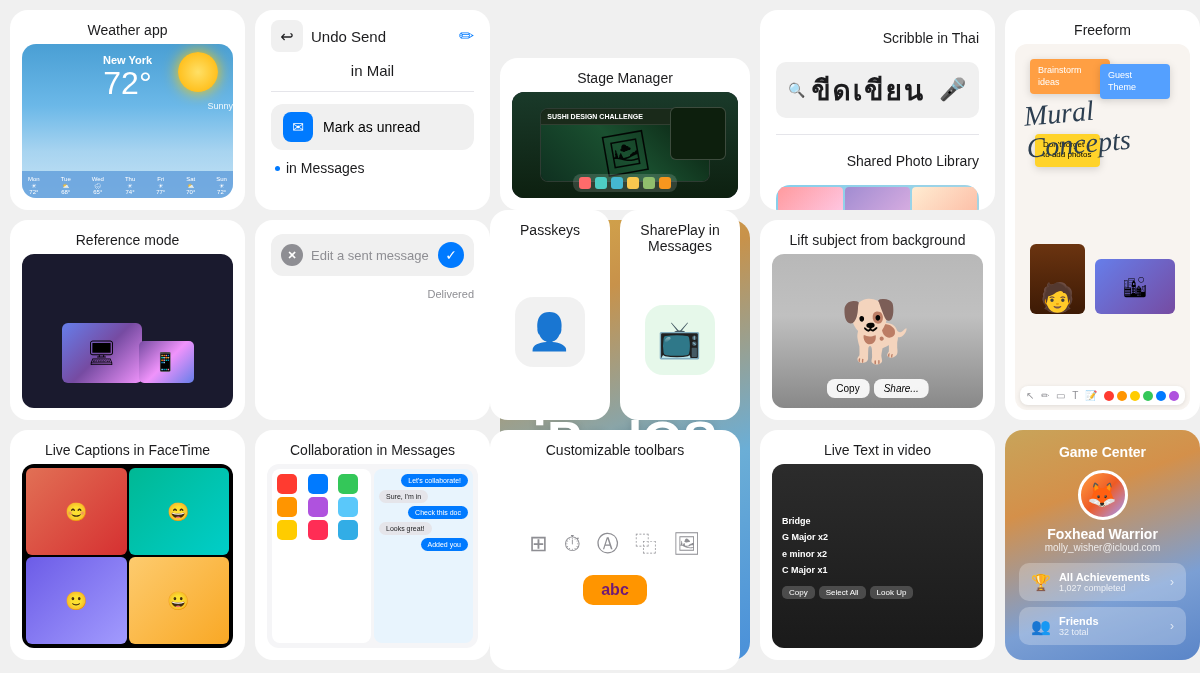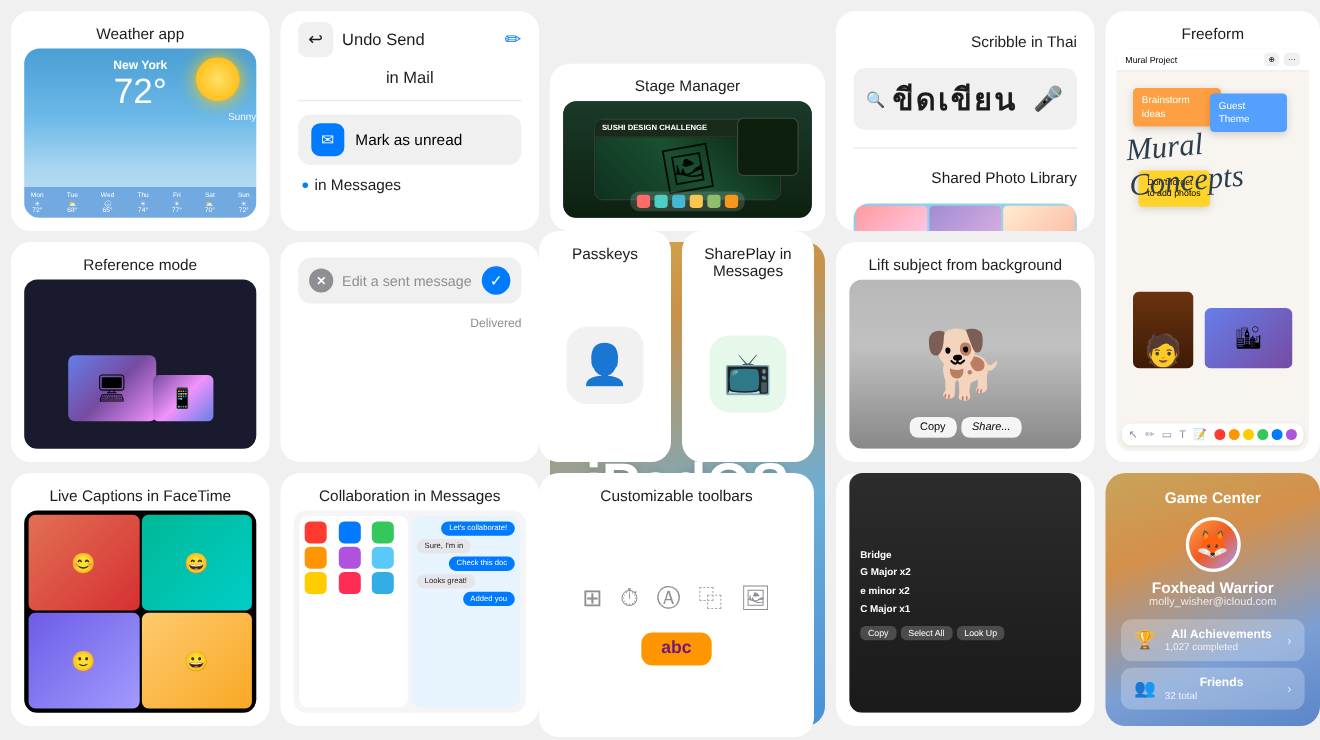--- a/index.html
+++ b/index.html
@@ -363,21 +363,21 @@
       background: rgba(255,255,255,0.25);
       border-radius: 10px;
       padding: 8px 12px;
       display: flex;
       align-items: center;
       margin-bottom: 6px;
       gap: 8px;
     }
     .game-item-icon { font-size: 16px; }
     .game-item-info { flex: 1; }
-    .game-item-title { font-size: 11px; font-weight: 600; color: white; text-align: center; }
+    .game-item-title { font-size: 11px; font-weight: 600; color: white; }
     .game-item-sub { font-size: 9px; color: rgba(255,255,255,0.8); }
     .game-item-chevron { color: rgba(255,255,255,0.7); font-size: 12px; }
 
     
     .main-grid {
       display: grid;
       grid-template-columns: 235px 235px 250px 235px 195px;
       grid-template-rows: 200px 200px 230px;
       gap: 10px;
       padding: 10px;
@@ -499,27 +499,20 @@
         </div>
 
       </div>
     </div>
   </div>
 
   <div class="card" style="grid-column:5; grid-row:1/3;">
     <div class="card-label">Freeform</div>
     <div class="freeform-preview">
 
-      <div class="freeform-header">
-        <span style="font-size:8px;">Mural Project</span>
-        <div class="freeform-header-btns">
-          <div class="freeform-header-btn">⊕</div>
-          <div class="freeform-header-btn">⋯</div>
-        </div>
-      </div>
 
       <div class="freeform-canvas">
 
         <div class="freeform-sticky orange">
           <span>Brainstorm ideas</span>
         </div>
 
         <div class="freeform-sticky blue">
           <span>Guest Theme</span>
         </div>
@@ -639,20 +632,21 @@
         <div style="background:#007aff;border-radius:8px;padding:3px 7px;font-size:7px;color:white;align-self:flex-end;max-width:80%;">Let's collaborate!</div>
         <div style="background:#e5e5ea;border-radius:8px;padding:3px 7px;font-size:7px;color:#1c1c1e;align-self:flex-start;max-width:80%;">Sure, I'm in</div>
         <div style="background:#007aff;border-radius:8px;padding:3px 7px;font-size:7px;color:white;align-self:flex-end;max-width:80%;">Check this doc</div>
         <div style="background:#e5e5ea;border-radius:8px;padding:3px 7px;font-size:7px;color:#1c1c1e;align-self:flex-start;max-width:80%;">Looks great!</div>
         <div style="background:#007aff;border-radius:8px;padding:3px 7px;font-size:7px;color:white;align-self:flex-end;max-width:80%;">Added you</div>
       </div>
     </div>
   </div>
 
   <div class="card" style="grid-column:4; grid-row:3;">
+    <div class="card-label">Live Text in video</div>
     <div style="flex:1; margin:0 12px 12px; border-radius:12px; overflow:hidden; background:#1a1a1a;">
       <div style="width:100%;height:100%;background:linear-gradient(180deg,#2c2c2c,#1a1a1a);padding:10px;display:flex;flex-direction:column;justify-content:center;">
         <div style="color:white;font-size:9px;font-weight:600;line-height:1.8;">
           <div>Bridge</div>
           <div>G Major x2</div>
           <div>e minor x2</div>
           <div>C Major x1</div>
         </div>
         <div style="display:flex;gap:4px;margin-top:8px;">
           <div style="background:rgba(255,255,255,0.2);border-radius:5px;padding:2px 7px;font-size:8px;color:white;">Copy</div>

